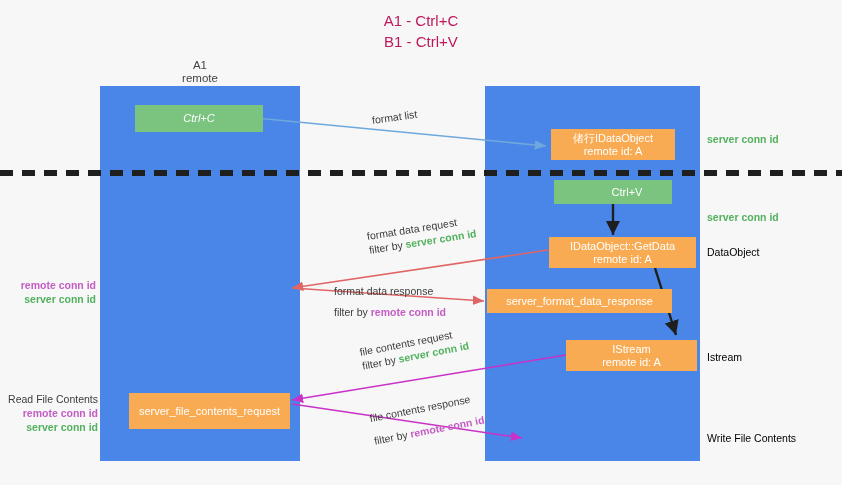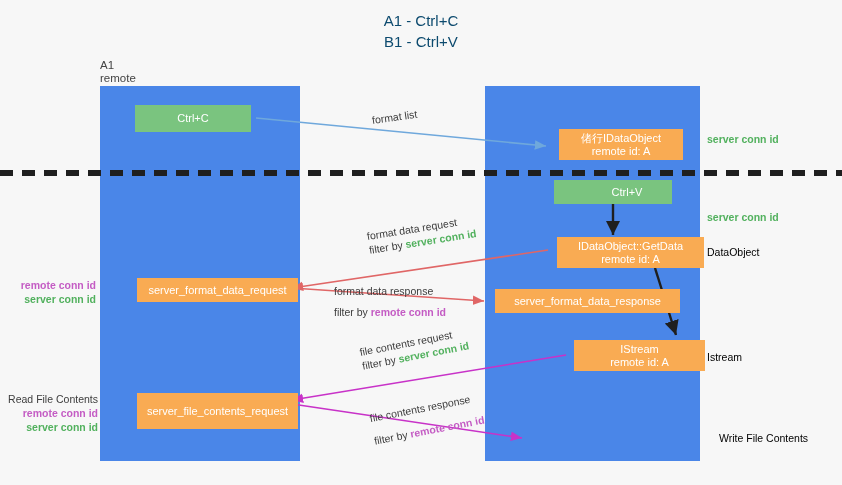--- a/index.html
+++ b/index.html
@@ -1,25 +1,25 @@
 <!DOCTYPE html>
 <html><head>
 <meta charset="utf-8">
 <style>
   html,body{margin:0;padding:0;}
   body{width:842px;height:485px;background:#f7f7f7;
        font-family:"Liberation Sans",sans-serif;position:relative;overflow:hidden;}
   #stage{position:absolute;inset:0;}
   .abs{position:absolute;}
-  .title{left:0;right:0;top:10px;text-align:center;font-size:15px;color:#0c4a6e;line-height:21px;}
+  .title{left:0;right:0;top:10px;text-align:center;font-size:15px;color:#be185d;line-height:21px;}
   .lane{background:#4a86e8;}
-  .lane-hdr{font-size:11.5px;color:#444;line-height:13px;}
+  .lane-hdr{text-align:center;font-size:11.5px;color:#444;line-height:13px;}
   .box{box-sizing:border-box;display:flex;flex-direction:column;align-items:center;
        justify-content:center;text-align:center;color:#fff;font-size:11px;line-height:13px;}
-  .orange{background:#f9ab53;margin-left:8px;}
+  .orange{background:#f9ab53;}
   .green{background:#7ac47f;}
   .lbl{font-size:10.5px;color:#3c3c3c;line-height:14px;white-space:nowrap;}
   .g{color:#52b15e;font-weight:bold;}
   .m{color:#c45cc4;font-weight:bold;}
   .side{font-size:10.5px;line-height:14px;white-space:nowrap;}
   .side .t{color:#3c3c3c;}
   svg{position:absolute;left:0;top:0;pointer-events:none;}
   .rot1{transform:rotate(-9deg);transform-origin:left center;}
   .rot2{transform:rotate(-11deg);transform-origin:left center;}
   .rot3{transform:rotate(-8deg);transform-origin:left center;}
@@ -62,21 +62,21 @@
     </defs>
     <line x1="256" y1="118" x2="546" y2="146" stroke="#6fa8dc" stroke-width="1.6" marker-end="url(#ab)"></line>
     <line x1="613" y1="203" x2="613" y2="235" stroke="#1f1f1f" stroke-width="2.4" marker-end="url(#ad)"></line>
     <line x1="548" y1="250" x2="292" y2="288" stroke="#e06666" stroke-width="1.6" marker-end="url(#ar)"></line>
     <line x1="292" y1="288" x2="484" y2="301" stroke="#e06666" stroke-width="1.6" marker-end="url(#ar)"></line>
     <line x1="655" y1="268" x2="676" y2="335" stroke="#1f1f1f" stroke-width="2.4" marker-end="url(#ad)"></line>
     <line x1="566" y1="355" x2="292" y2="400" stroke="#c832c8" stroke-width="1.6" marker-end="url(#am)"></line>
     <line x1="292" y1="404" x2="522" y2="438" stroke="#c832c8" stroke-width="1.6" marker-end="url(#am)"></line>
   </svg>
 
-  <div class="abs box green" style="left:135px;top:105px;width:116px;height:27px;">
+  <div class="abs box green" style="left:135px;top:105px;width:128px;height:27px;font-style:italic;">
     <span>Ctrl+C</span>
   </div>
 
   <div class="abs box orange" style="left:551px;top:129px;width:124px;height:31px;">
     <span>偖行IDataObject</span>
     <span>remote id: A</span>
   </div>
 
   <div class="abs box green" style="left:554px;top:180px;width:118px;height:24px;padding-left:28px;">
     <span>Ctrl+V</span>
@@ -85,23 +85,20 @@
   <div class="abs box orange" style="left:549px;top:237px;width:147px;height:31px;">
     <span>IDataObject::GetData</span>
     <span>remote id: A</span>
   </div>
 
   <div class="abs box orange" style="left:566px;top:340px;width:131px;height:31px;">
     <span>IStream</span>
     <span>remote id: A</span>
   </div>
 
-  <div class="abs box orange" style="left:129px;top:278px;width:161px;height:24px;">
-    <span>server_format_data_request</span>
-  </div>
 
   <div class="abs box orange" style="left:487px;top:289px;width:185px;height:24px;">
     <span>server_format_data_response</span>
   </div>
 
   <div class="abs box orange" style="left:129px;top:393px;width:161px;height:36px;">
     <span>server_file_contents_request</span>
   </div>
 
 
@@ -138,15 +135,15 @@
   <div class="abs side" style="left:6px;top:392px;width:92px;text-align:right;">
     <div class="t">Read File Contents</div>
     <div class="m">remote conn id</div>
     <div class="g">server conn id</div>
   </div>
 
   <div class="abs side g" style="left:707px;top:132px;">server conn id</div>
   <div class="abs side g" style="left:707px;top:210px;">server conn id</div>
   <div class="abs side t" style="left:707px;top:245px;">DataObject</div>
   <div class="abs side t" style="left:707px;top:350px;">Istream</div>
-  <div class="abs side t" style="left:707px;top:431px;margin-left:12px;">Write File Contents</div>
+  <div class="abs side t" style="left:707px;top:431px;">Write File Contents</div>
 
 </div>
 
 </body></html>

